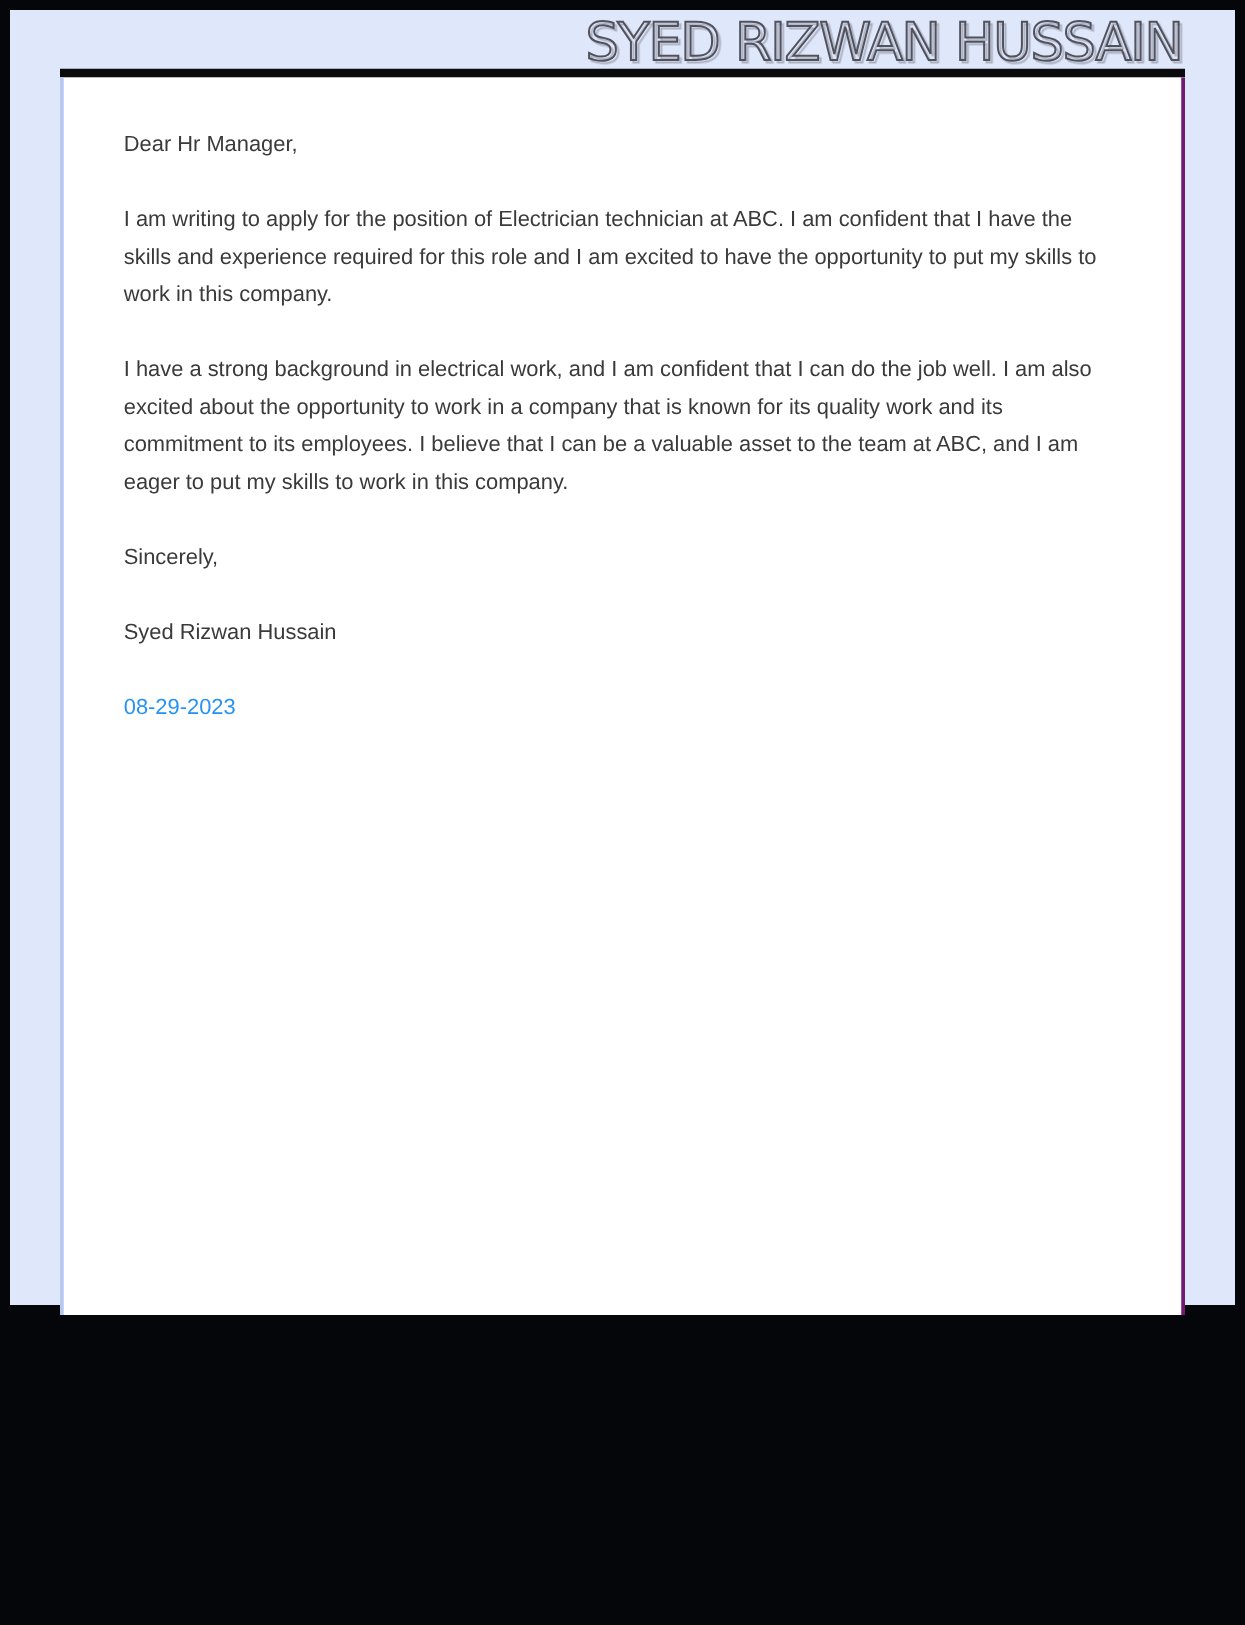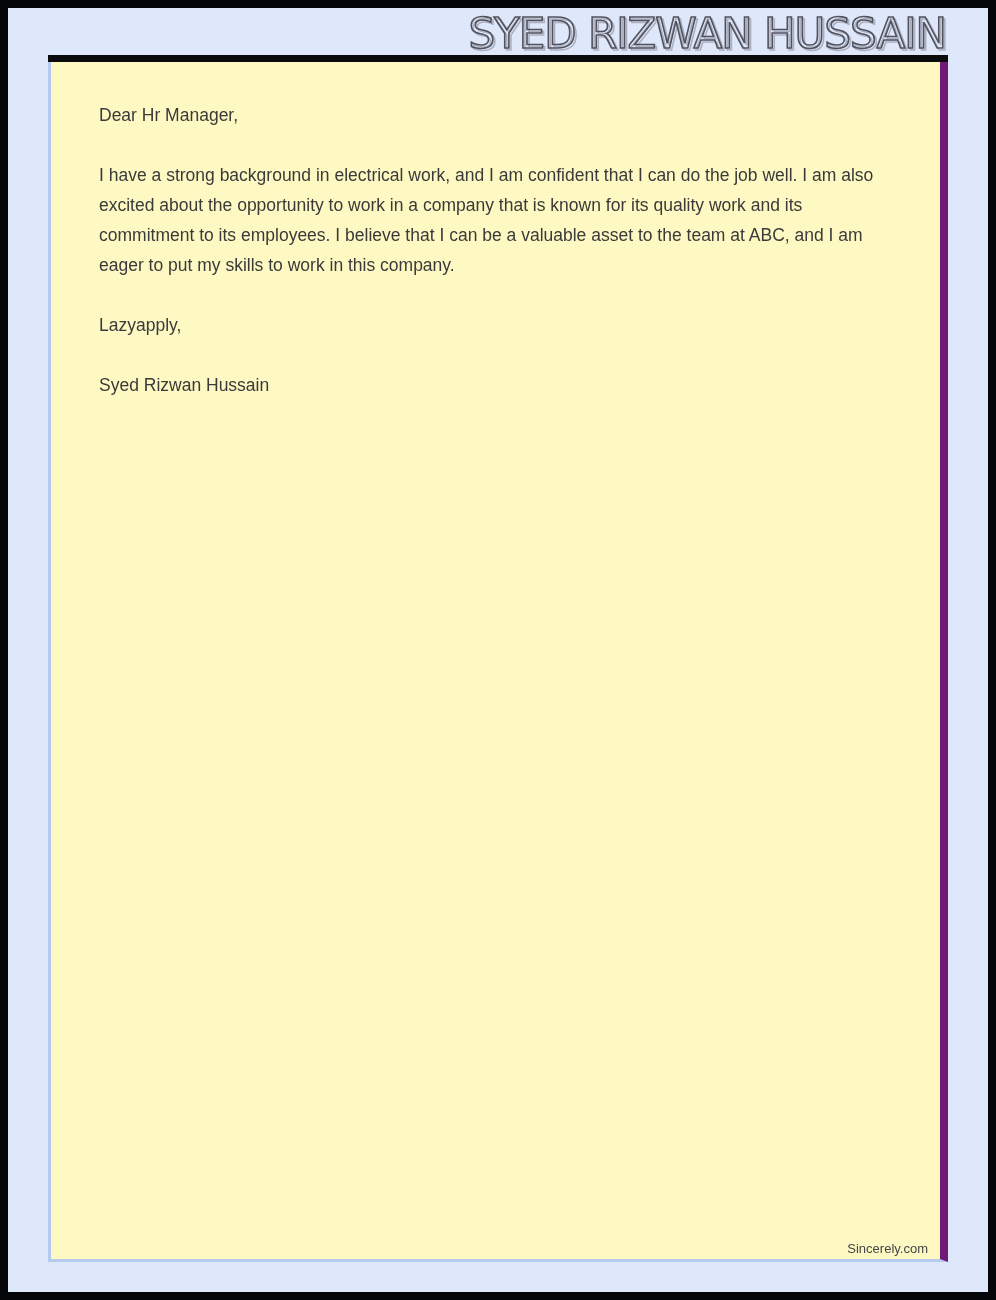--- a/index.html
+++ b/index.html
@@ -4,21 +4,21 @@
 <style>
   html, body {
     margin: 0;
     padding: 0;
     background: #05060a;
     font-family: "Liberation Sans", sans-serif;
   }
   .frame {
     position: relative;
     width: 996px;
-    height: 1300px;
+    height: 1052px;
     background: #05060a;
     box-sizing: border-box;
     padding: 8px;
     margin: 0 auto;
     text-decoration: underline;
   }
   .mat {
     position: relative;
     width: 100%;
     height: 100%;
@@ -54,23 +54,23 @@
     right: 40px;
     height: 7px;
     background: #0b0b0e;
   }
   .sheet {
     position: absolute;
     top: 54px;
     left: 40px;
     right: 40px;
     height: 1200px;
-    background: #fef9c3;
+    background: #ffffff;
     border-left: 3px solid #b6c9ef;
-    border-right: 8px solid #701a75;
+    border-right: 3px solid #701a75;
     border-bottom: 3px solid #b6c9ef;
     box-sizing: border-box;
   }
   .letter-body {
     padding: 38px 48px 0 48px;
     max-width: 800px;
     color: #3a3a3a;
     font-size: 17.5px;
     line-height: 30px;
   }
@@ -98,22 +98,24 @@
 
     <div class="header-band">
       <div class="header-name">SYED RIZWAN HUSSAIN</div>
     </div>
 
     <div class="top-rule"></div>
 
     <div class="sheet">
       <div class="letter-body">
         <p>Dear Hr Manager,</p>
+        <p>I am writing to apply for the position of Electrician technician at ABC. I am confident that I have the skills and experience required for this role and I am excited to have the opportunity to put my skills to work in this company.</p>
         <p>I have a strong background in electrical work, and I am confident that I can do the job well. I am also excited about the opportunity to work in a company that is known for its quality work and its commitment to its employees. I believe that I can be a valuable asset to the team at ABC, and I am eager to put my skills to work in this company.</p>
-        <p>Lazyapply,</p>
+        <p>Sincerely,</p>
         <p>Syed Rizwan Hussain</p>
+        <p class="letter-date">08-29-2023</p>
       </div>
 
       <div class="watermark">Sincerely.com</div>
     </div>
 
   </div>
 </div>
 
 </body></html>

